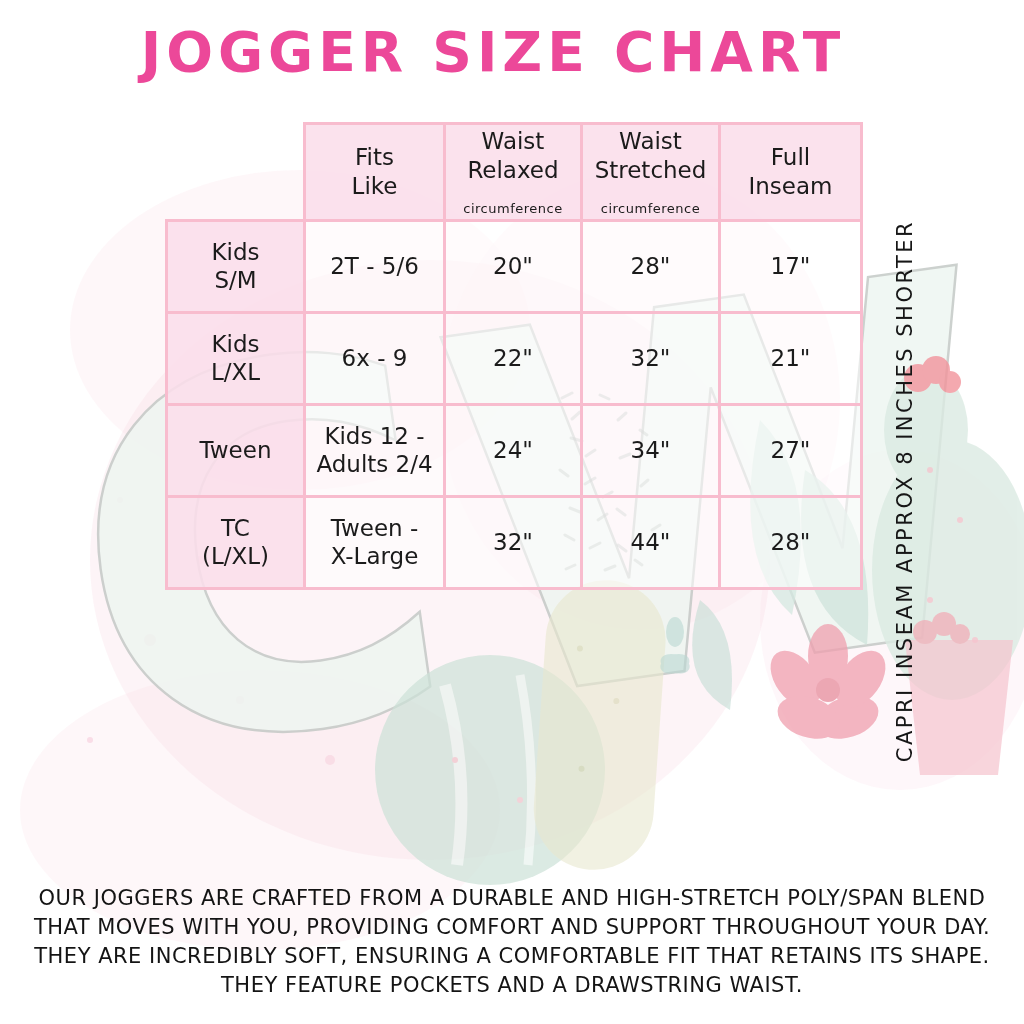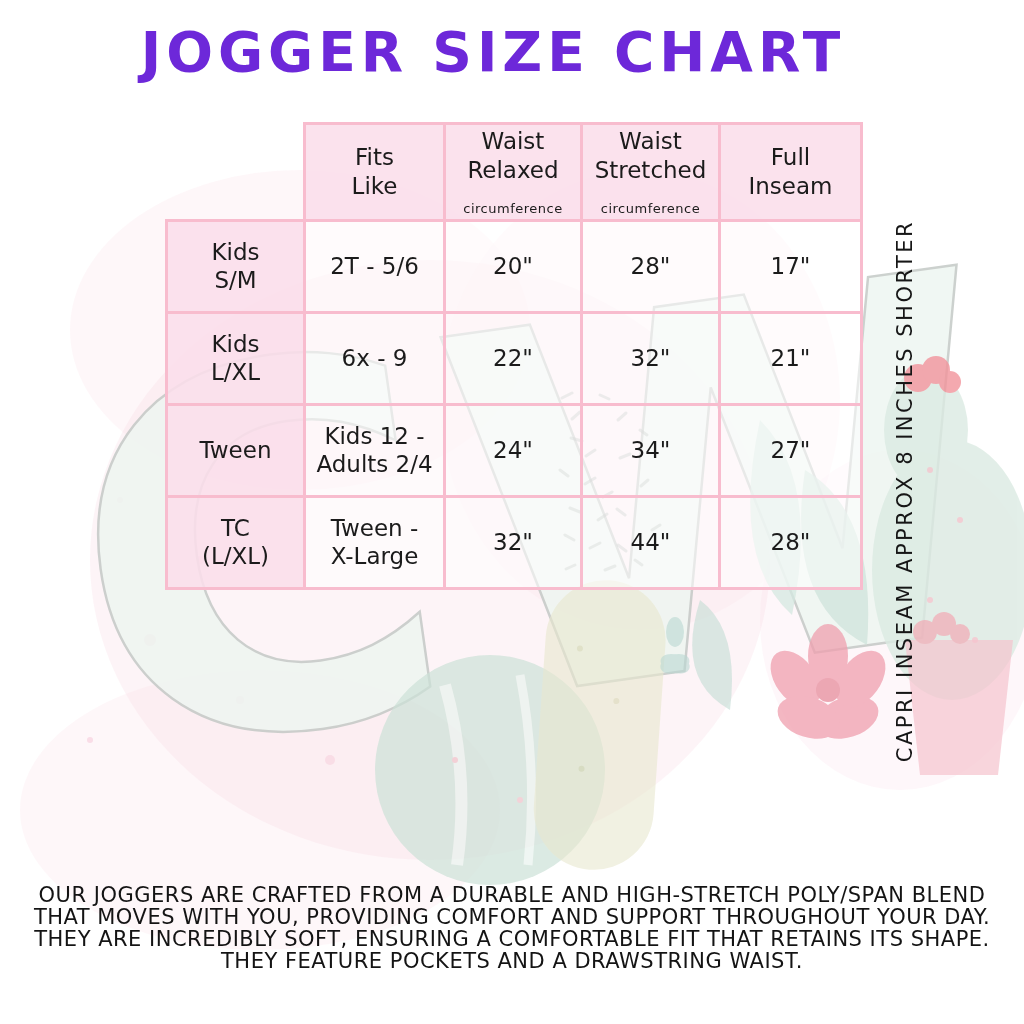--- a/index.html
+++ b/index.html
@@ -8,21 +8,21 @@
     background:#ffffff;
     font-family:"DejaVu Sans",sans-serif;
     color:#1b1b1b;
   }
   
   .watermark{position:absolute;left:0;top:0;width:1024px;height:1024px;pointer-events:none;}
   
   .title{
     position:absolute;top:20px;left:0;width:986px;
     text-align:center;font-size:55px;font-weight:bold;
-    letter-spacing:5px;color:#6d28d9;white-space:nowrap;
+    letter-spacing:5px;color:#ec4899;white-space:nowrap;
   }
   
   table.size-table{
     position:absolute;left:165px;top:122px;
     border-collapse:collapse;table-layout:fixed;
   }
   .size-table col.c0{width:138px;}
   .size-table col.c1{width:140px;}
   .size-table col.c2{width:137px;}
   .size-table col.c3{width:138px;}
@@ -44,21 +44,21 @@
   .side-note{
     position:absolute;left:535px;top:471px;width:740px;height:40px;
     transform:rotate(-90deg);transform-origin:center center;
     display:flex;align-items:center;justify-content:center;
     font-size:21px;letter-spacing:2.5px;white-space:nowrap;color:#161616;
   }
   
   .description{
     position:absolute;top:884px;left:50%;transform:translateX(-50%);
     width:985px;text-align:center;
-    font-size:21px;line-height:22px;letter-spacing:0.5px;color:#141414;
+    font-size:21px;line-height:29px;letter-spacing:0.5px;color:#141414;
   }
 </style>
 </head>
 <body>
 
 <svg class="watermark" viewBox="0 0 1024 1024" xmlns="http://www.w3.org/2000/svg" aria-hidden="true">
 
   <g>
     <ellipse cx="300" cy="330" rx="230" ry="160" fill="#f9d9e4" opacity="0.22"></ellipse>
     <ellipse cx="430" cy="560" rx="340" ry="300" fill="#f9d9e4" opacity="0.28"></ellipse>

